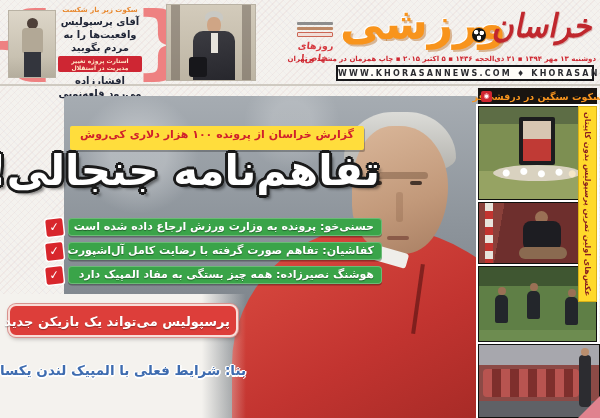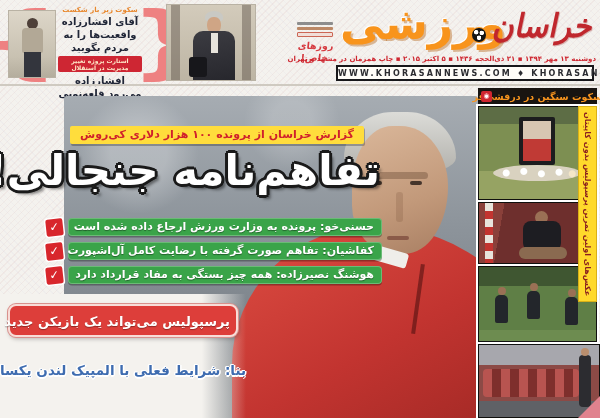--- a/index.html
+++ b/index.html
@@ -66,21 +66,21 @@
   .q-brow{position:absolute;left:302px;top:76px;width:62px;height:7px;border-radius:4px;background:rgba(90,60,40,.35);}
   .q-eye{position:absolute;width:12px;height:4px;border-radius:2px;background:#45352b;top:85px;}
   .q-nose{position:absolute;left:332px;top:96px;width:7px;height:30px;border-radius:3px;background:rgba(100,60,40,.18);}
   .q-mouth{position:absolute;left:323px;top:140px;width:22px;height:4px;border-radius:2px;background:#8a5a48;}
   .q-jacket{position:absolute;left:168px;top:130px;width:310px;height:192px;border-radius:46% 54% 0 0/72% 80% 0 0;
     background:linear-gradient(150deg,#da4a40 8%,#c23430 55%,#a02824);}
   .q-collar{position:absolute;left:300px;top:152px;width:44px;height:15px;border-radius:3px;background:#efeeea;transform:rotate(16deg);}
   .q-zip{position:absolute;left:352px;top:168px;width:4px;height:70px;background:rgba(60,10,10,.5);transform:rotate(8deg);}
   
   .lead-kicker{left:70px;top:126px;background:#ffdd3c;color:#d0202c;font-size:11px;font-weight:900;direction:rtl;
-    padding:2px 10px 3px;border-radius:2px;box-shadow:1px 2px 0 rgba(0,0,0,.25);white-space:nowrap;}
+    padding:2px 10px 9px;border-radius:2px;box-shadow:1px 2px 0 rgba(0,0,0,.25);white-space:nowrap;}
   .lead-headline{left:60px;top:146px;width:320px;text-align:center;direction:rtl;color:#fff;font-size:42px;font-weight:900;white-space:nowrap;
     text-shadow:3px 0 0 #1a1a1a,-3px 0 0 #1a1a1a,0 3px 0 #1a1a1a,0 -3px 0 #1a1a1a,2px 2px 0 #1a1a1a,-2px -2px 0 #1a1a1a,2px -2px 0 #1a1a1a,-2px 2px 0 #1a1a1a,4px 4px 3px rgba(0,0,0,.45);}
   .bullets{left:46px;top:218px;width:336px;display:flex;flex-direction:column;gap:6px;}
   .bullet-row{display:flex;align-items:center;}
   .check-box{width:17px;height:17px;border-radius:2px;background:#d8262c;box-shadow:0 0 0 1.5px #ffffff;
     color:#fff;font-size:12px;font-weight:bold;line-height:17px;text-align:center;transform:rotate(-6deg);flex:0 0 17px;}
   .bullet-band{flex:1;margin-left:5px;background:#3aa449;border-radius:4px;padding:2px 8px 3px;direction:rtl;text-align:right;
     color:#fff;font-size:11px;font-weight:900;white-space:nowrap;overflow:hidden;
     box-shadow:0 1.5px 0 rgba(0,0,0,.3), inset 0 0 0 1px rgba(255,255,255,.25);text-shadow:0 1px 1px rgba(0,0,0,.4);}
   .hatch-cover{left:0;top:294px;width:246px;height:124px;
@@ -143,21 +143,21 @@
   <div class="abs brace" style="left:-6px;top:2px;">{</div>
 
   <div class="abs ph ph-stand">
     <div class="sm-head"></div>
     <div class="sm-torso"></div>
     <div class="sm-legs"></div>
   </div>
 
   <div class="abs tl-text">
     <div class="tl-kicker">سکوت زیر بار شکست</div>
-    <div class="tl-h1">آقای افشارزاده واقعیت‌ها را به مردم بگویید</div>
+    <div class="tl-h1">آقای پرسپولیس واقعیت‌ها را به مردم بگویید</div>
     <div class="tl-band">استارت پروژه تغییر مدیریت در استقلال</div>
     <div class="tl-h2">افشارزاده می‌رود قلعه‌نویی برمی‌گردد؟</div>
   </div>
 
   <div class="abs brace" style="left:138px;top:2px;">}</div>
 
   <div class="abs ph ph-suit">
     <div class="corr" style="left:4px;"></div>
     <div class="corr" style="right:4px;"></div>
     <div class="su-hair"></div>
@@ -203,21 +203,21 @@
     <div class="bullet-row">
       <div class="check-box">✓</div>
       <div class="bullet-band">حسنی‌خو: پرونده به وزارت ورزش ارجاع داده شده است</div>
     </div>
     <div class="bullet-row">
       <div class="check-box">✓</div>
       <div class="bullet-band">کفاشیان: تفاهم صورت گرفته با رضایت کامل آل‌اشپورت بوده</div>
     </div>
     <div class="bullet-row">
       <div class="check-box">✓</div>
-      <div class="bullet-band">هوشنگ نصیرزاده: همه چیز بستگی به مفاد قرارداد دارد</div>
+      <div class="bullet-band">هوشنگ نصیرزاده: همه چیز بستگی به مفاد المپیک دارد</div>
     </div>
   </div>
 
   <div class="abs red-box">
     <div class="red-box-headline">پرسپولیس می‌تواند یک بازیکن جدید جذب کند</div>
   </div>
 
   <div class="abs wrestling">
     <div class="wr-headline">بنا: شرایط فعلی با المپیک لندن یکسان نیست</div>
   </div>

